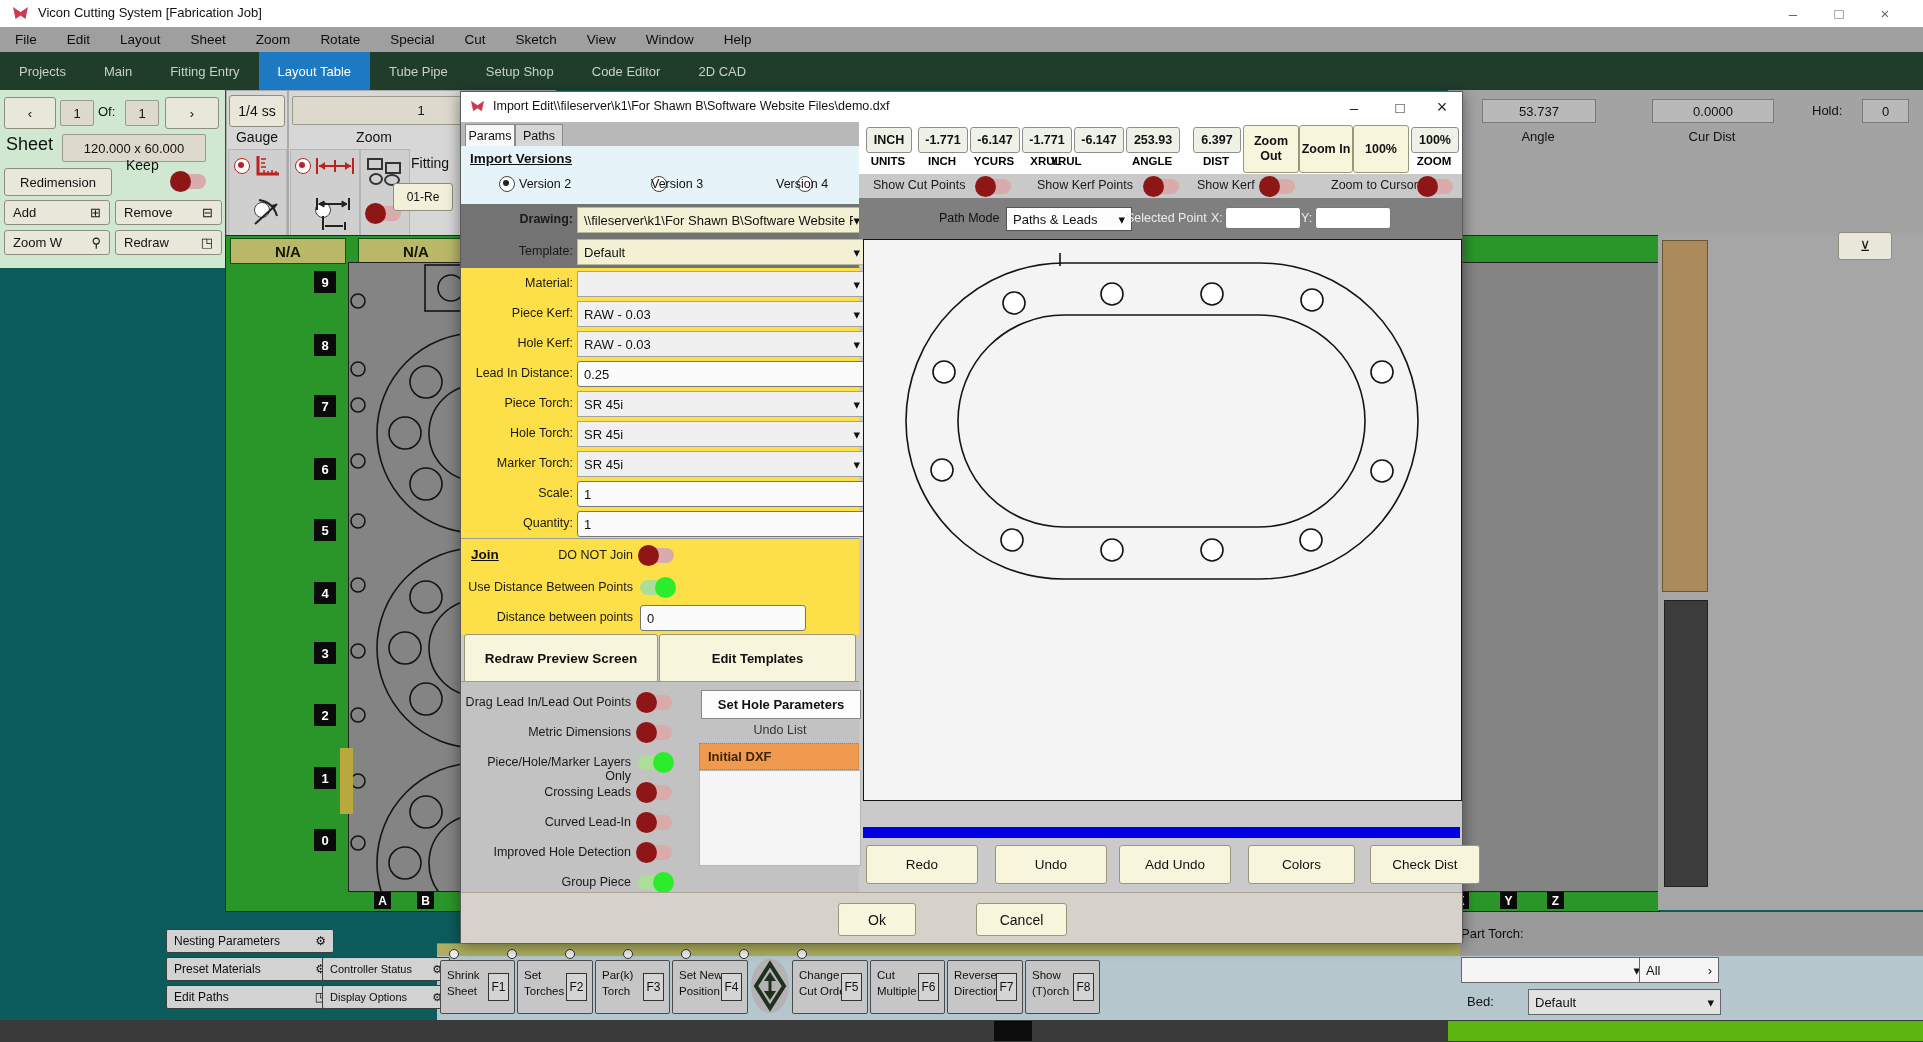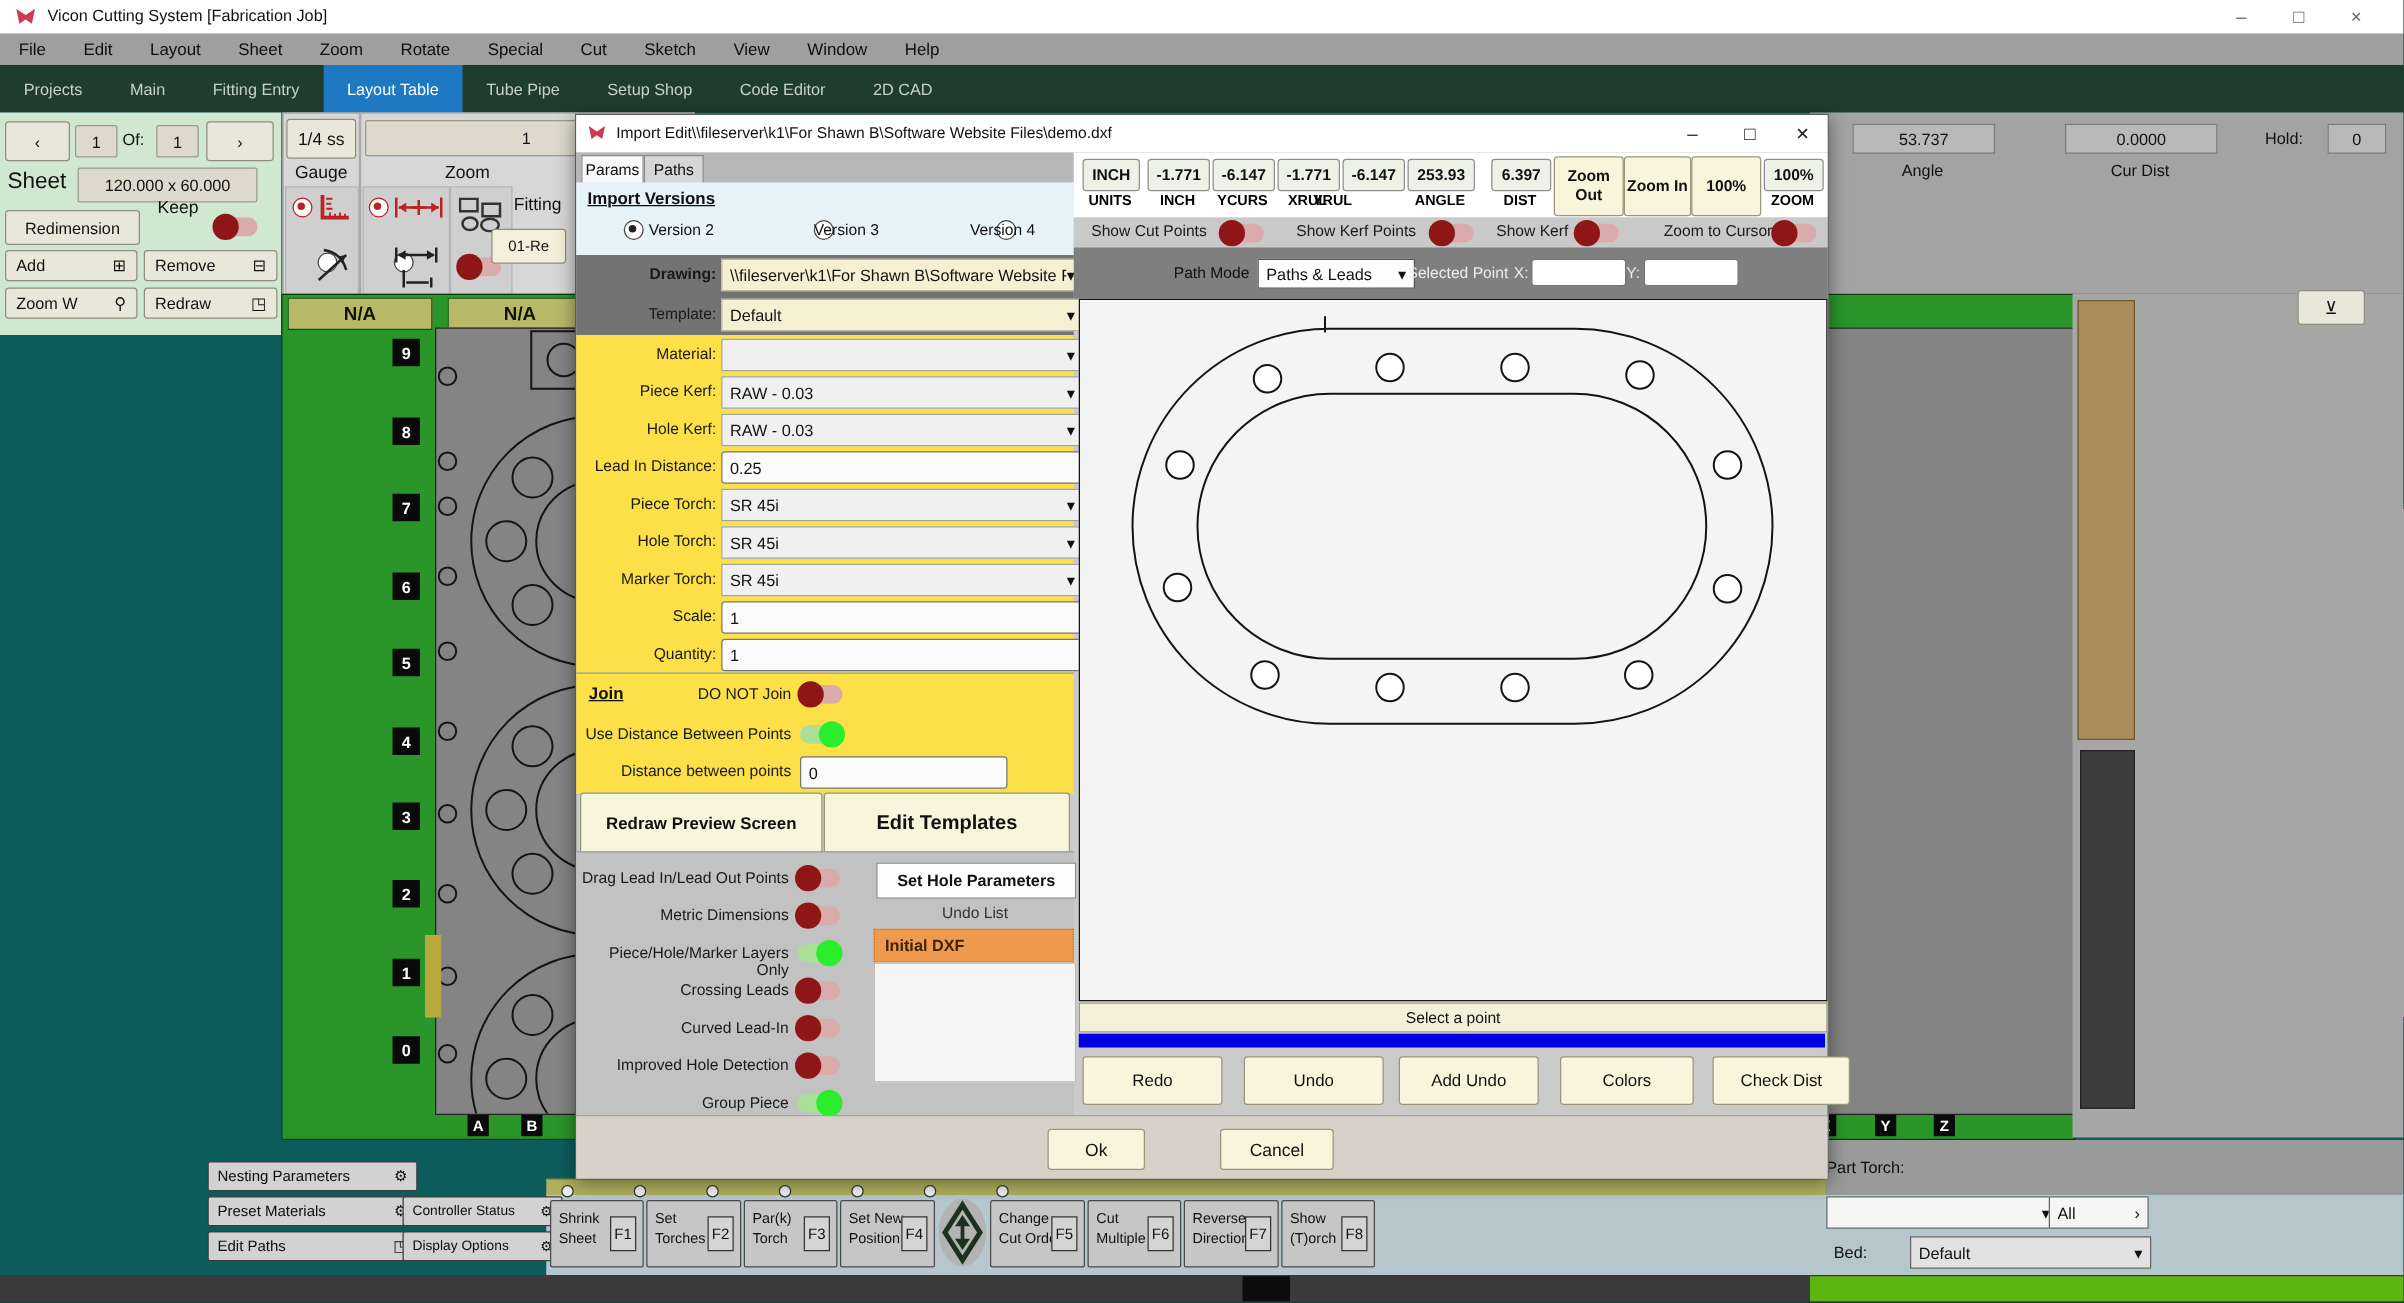--- a/index.html
+++ b/index.html
@@ -476,21 +476,21 @@
       <span class="abs" style="left:10px;top:8px;font-size:13.5px;font-weight:bold;text-decoration:underline">Join</span>
       <div class="rlab" style="left:0;top:9px;width:172px">DO NOT Join</div>
       <div class="toggle off" style="left:179px;top:9px"></div>
       <div class="rlab" style="left:0;top:41px;width:172px">Use Distance Between Points</div>
       <div class="toggle on" style="left:179px;top:41px"></div>
       <div class="rlab" style="left:0;top:71px;width:172px">Distance between points</div>
       <div class="tinput" style="left:179px;top:66px;width:152px;height:24px">0</div>
     </div>
 
     <div class="abs ybtn" style="left:3px;top:542px;width:192px;height:47px;font-size:13.5px;font-weight:bold">Redraw Preview Screen</div>
-    <div class="abs ybtn" style="left:198px;top:542px;width:195px;height:47px;font-size:16px;font-weight:bold">Edit Templates</div>
+    <div class="abs ybtn" style="left:198px;top:542px;width:195px;height:47px;font-size:13px;font-weight:bold">Edit Templates</div>
 
     <div class="abs sec-toggles" style="left:0;top:589px;width:398px;height:211px">
       <div class="rlab" style="left:0;top:13px;width:170px">Drag Lead In/Lead Out Points</div>
       <div class="toggle off" style="left:177px;top:13px"></div>
       <div class="rlab" style="left:0;top:43px;width:170px">Metric Dimensions</div>
       <div class="toggle off" style="left:177px;top:43px"></div>
       <div class="rlab" style="left:0;top:73px;width:170px">Piece/Hole/Marker Layers Only</div>
       <div class="toggle on" style="left:177px;top:73px"></div>
       <div class="rlab" style="left:0;top:103px;width:170px">Crossing Leads</div>
       <div class="toggle off" style="left:177px;top:103px"></div>
@@ -569,21 +569,20 @@
           <circle cx="78" cy="230" r="11"></circle>
             <circle cx="518" cy="231" r="11"></circle>
           <circle cx="148" cy="300" r="11"></circle>
             <circle cx="248" cy="310" r="11"></circle>
             <circle cx="348" cy="310" r="11"></circle>
             <circle cx="447" cy="300" r="11"></circle>
         </g>
       </svg>
     </div>
 
-    <div class="abs statusbar" style="left:402px;top:710px;width:597px;height:22px">Select a point</div>
     <div class="abs bluebar" style="left:402px;top:735px;width:597px;height:11px"></div>
     <div class="abs ybtn" style="left:405px;top:753px;width:110px;height:37px;font-size:13.5px">Redo</div>
     <div class="abs ybtn" style="left:534px;top:753px;width:110px;height:37px;font-size:13.5px">Undo</div>
     <div class="abs ybtn" style="left:658px;top:753px;width:110px;height:37px;font-size:13.5px">Add Undo</div>
     <div class="abs ybtn" style="left:787px;top:753px;width:105px;height:37px;font-size:13.5px">Colors</div>
     <div class="abs ybtn" style="left:909px;top:753px;width:108px;height:37px;font-size:13.5px">Check Dist</div>
 
     <div class="abs" style="left:0;top:800px;width:1001px;height:50px;background:#d6d2ca;border-top:1px solid #a8a49a">
       <div class="abs ybtn" style="left:377px;top:10px;width:76px;height:31px;font-size:14px">Ok</div>
       <div class="abs ybtn" style="left:515px;top:10px;width:89px;height:31px;font-size:14px">Cancel</div>

